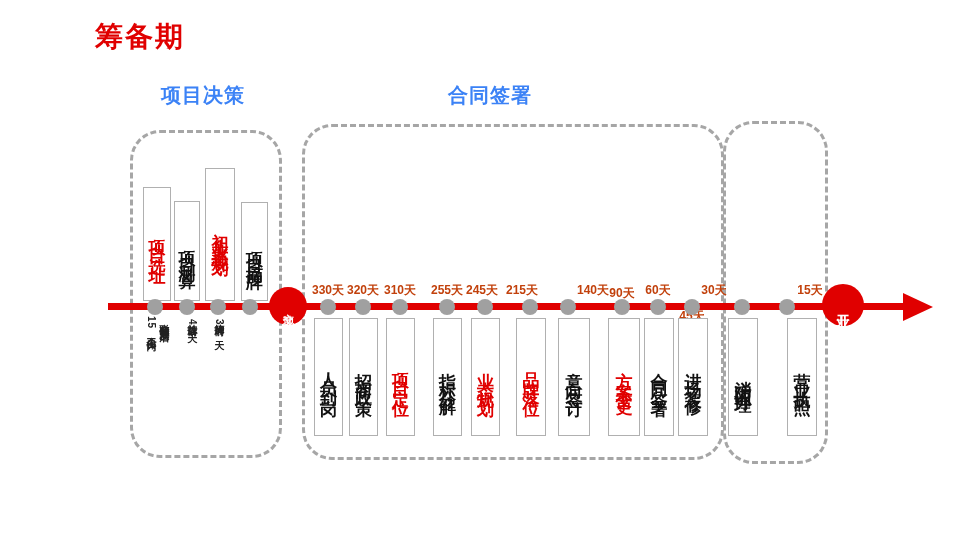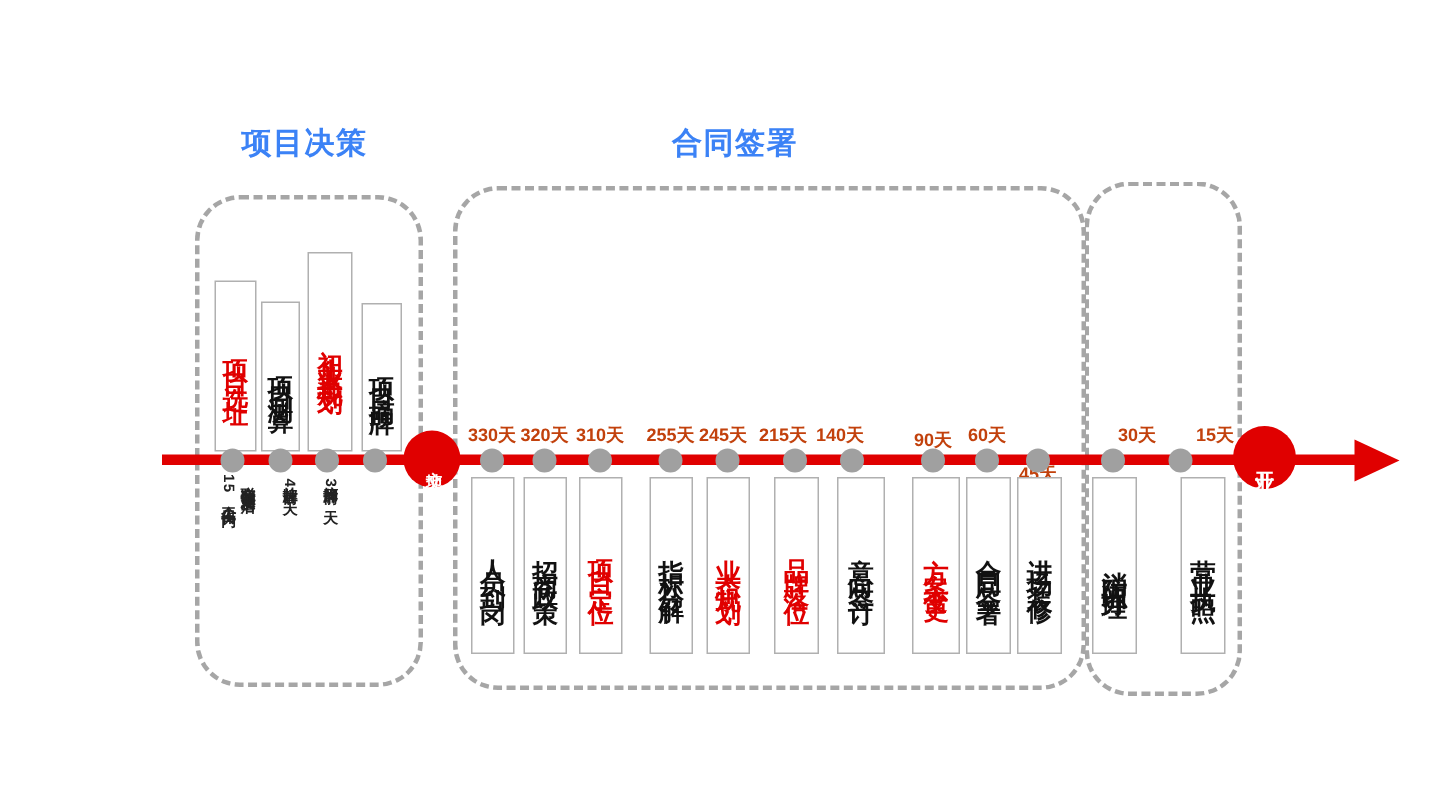--- a/index.html
+++ b/index.html
@@ -50,20 +50,21 @@
     font-weight:bold;line-height:1;letter-spacing:1px;
   }
   .badge.start{left:269px;top:287px;width:38px;height:38px;font-size:11px;}
   .badge.end{left:822px;top:284px;width:42px;height:42px;font-size:13px;}
 </style>
 </head>
 <body>
 
 <div class="canvas">
 
+  <div class="title">筹备期</div>
 
   <div class="phase-header" style="left:130px;width:146px;">项目决策</div>
   <div class="phase-header" style="left:390px;width:200px;">合同签署</div>
 
   <div class="dbox" style="left:130px;top:130px;width:146px;height:322px;"></div>
   <div class="dbox" style="left:302px;top:124px;width:416px;height:330px;"></div>
   <div class="dbox" style="left:723px;top:121px;width:99px;height:337px;"></div>
 
   <div class="red-line"></div>
   <div class="arrow-head"></div>
@@ -83,25 +84,25 @@
   <div class="annot" style="left:213px;">
     <div>摘牌前35天</div>
   </div>
 
   <div class="day" style="left:306px;">330天</div>
   <div class="day" style="left:341px;">320天</div>
   <div class="day" style="left:378px;">310天</div>
   <div class="day" style="left:425px;">255天</div>
   <div class="day" style="left:460px;">245天</div>
   <div class="day" style="left:500px;">215天</div>
-  <div class="day" style="left:538px;">140天</div>
+  <div class="day" style="left:571px;">140天</div>
   <div class="day" style="left:600px;top:285px;">90天</div>
   <div class="day" style="left:636px;text-align:center;">60天</div>
   <div class="day" style="left:670px;margin-top:26px;">45天</div>
-  <div class="day" style="left:736px;">30天</div>
+  <div class="day" style="left:692px;">30天</div>
   <div class="day" style="left:788px;">15天</div>
 
   <div class="dot" style="left:147px;"></div>
   <div class="dot" style="left:179px;"></div>
   <div class="dot" style="left:210px;"></div>
   <div class="dot" style="left:242px;"></div>
   <div class="dot" style="left:320px;"></div>
   <div class="dot" style="left:355px;"></div>
   <div class="dot" style="left:392px;"></div>
   <div class="dot" style="left:439px;"></div>

